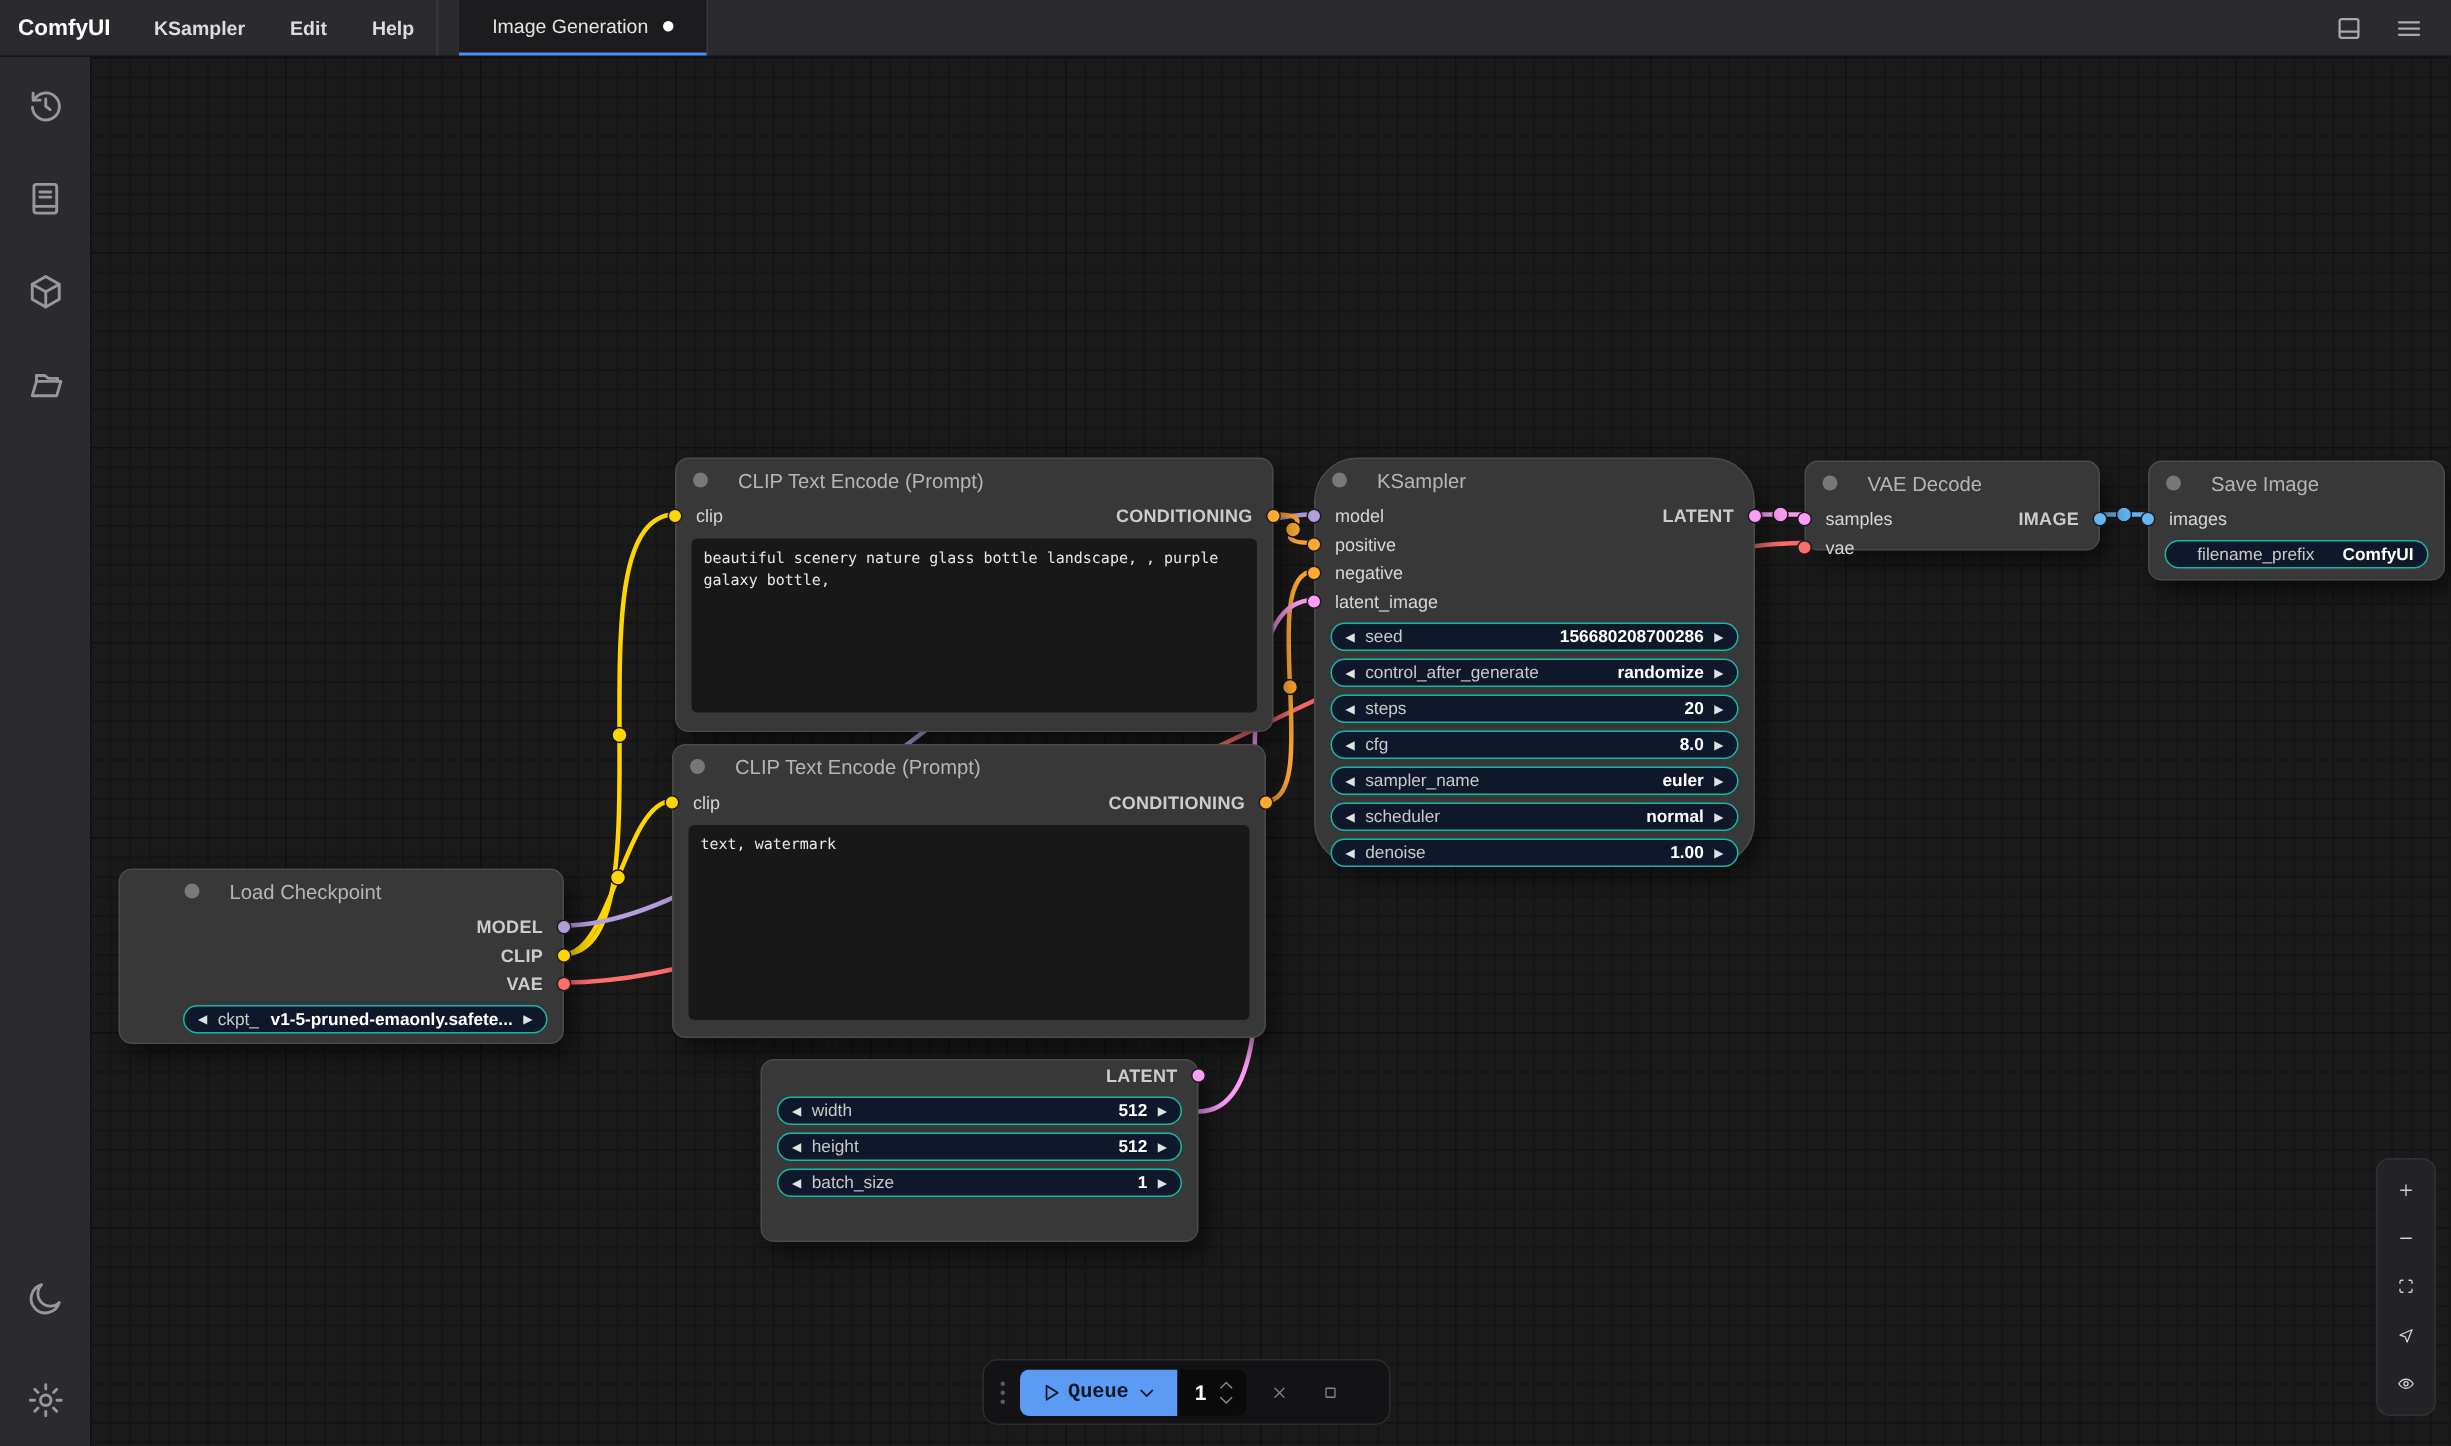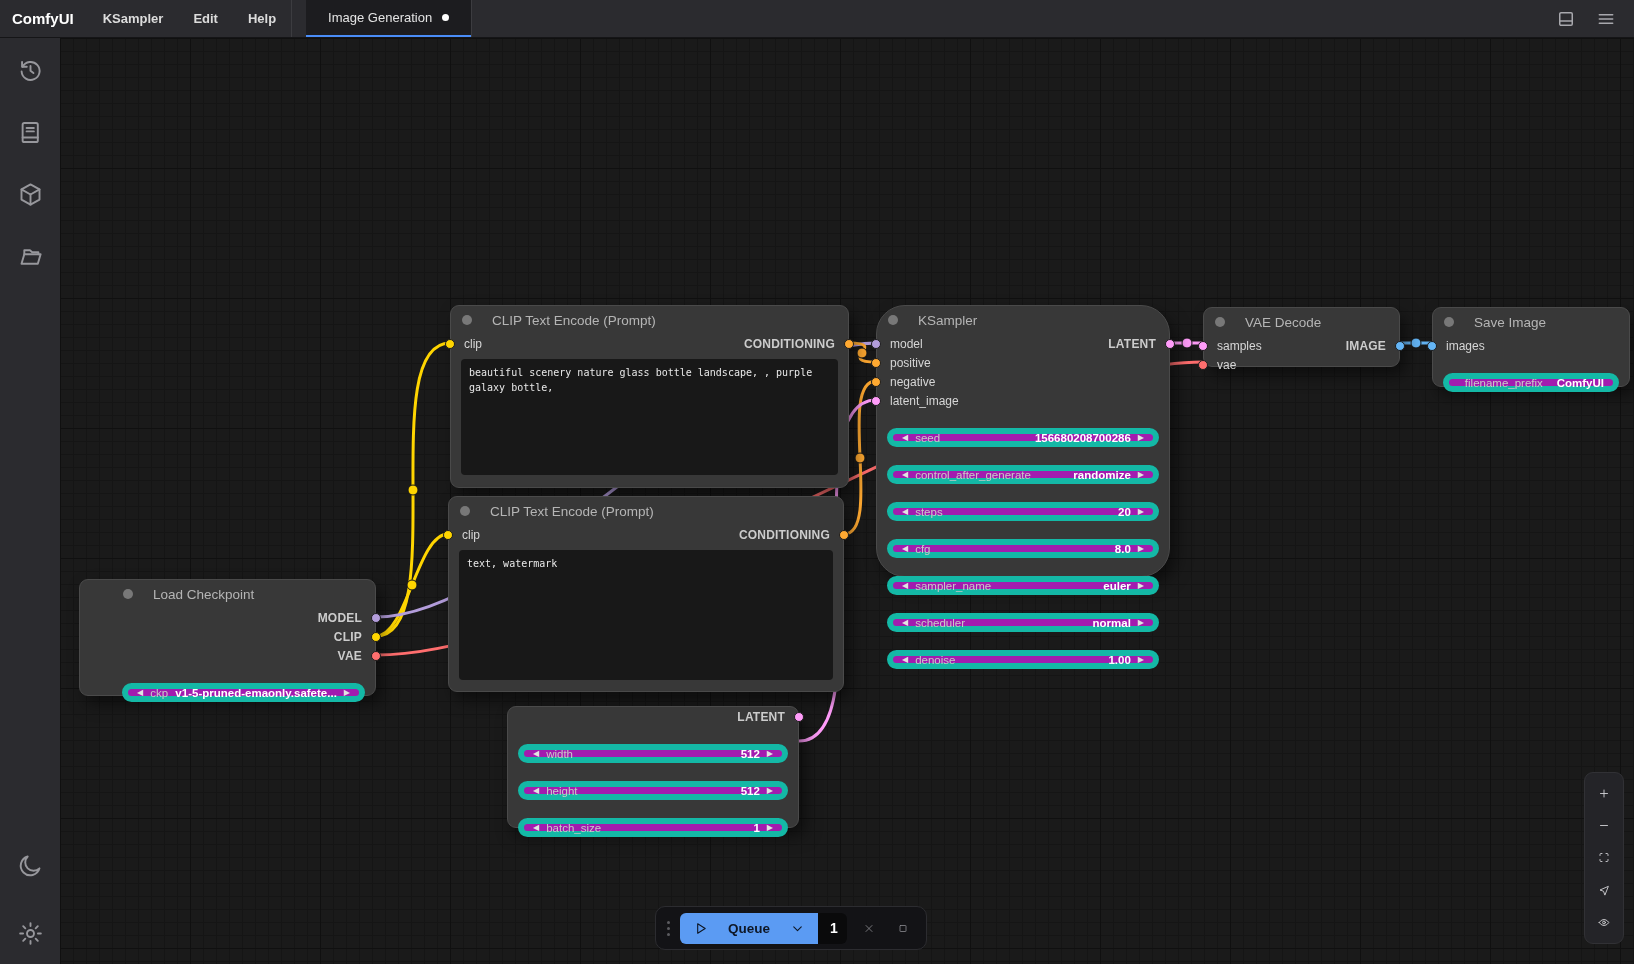--- a/index.html
+++ b/index.html
@@ -41,36 +41,36 @@
     box-shadow:6px 8px 16px rgba(0,0,0,.5);z-index:2;color:#cfcfcf;font-size:12px;}
   .node-header{display:flex;align-items:center;gap:20px;height:28px;padding:0 11px;}
   .node-title{color:#b5b5b5;font-size:13.5px;white-space:nowrap;}
   .collapse-dot{width:10px;height:10px;border-radius:50%;background:#787878;flex:0 0 auto;}
   .slot-row{position:relative;display:flex;align-items:center;height:19px;padding:0 13px;}
   .in-label{margin-right:auto;color:#d6d6d6;}
   .out-label{margin-left:auto;color:#cccccc;font-weight:bold;letter-spacing:.2px;}
   .port{position:absolute;top:50%;transform:translateY(-50%);width:10px;height:10px;border-radius:50%;
     border:1px solid #1d1d1d;}
   .port.in{left:-6px;} .port.out{right:-6px;}
-  .widget{display:flex;align-items:center;gap:7px;height:19px;margin:18px 10px;padding:0 9px;
-    background:#a21caf;border:6px solid #14b8a6;border-radius:10px;font-size:11.5px;color:#c9c9c9;}
+  .widget{display:flex;align-items:center;gap:7px;height:19px;margin:5px 10px;padding:0 9px;
+    background:#0f172a;border:1px solid #14b8a6;border-radius:10px;font-size:11.5px;color:#c9c9c9;}
   .warr{font-size:8px;color:#e2e2e2;line-height:1;flex:0 0 auto;}
   .wname{flex:1 1 auto;white-space:nowrap;overflow:hidden;}
   .wval{font-weight:bold;color:#ffffff;white-space:nowrap;}
   .prompt-box{display:block;width:calc(100% - 20px);margin:6px 10px 0 10px;background:#181818;border:none;
     border-radius:4px;color:#e8e8e8;font-family:"DejaVu Sans Mono",monospace;font-size:10px;
     line-height:1.5;padding:6px 8px;resize:none;outline:none;}
 
   
   .queuebar{position:absolute;left:655px;top:906px;width:272px;height:44px;background:#131316;
     border:1px solid #2c2c30;border-radius:10px;display:flex;align-items:center;padding:0 11px;gap:10px;z-index:5;}
   .drag-dots{display:flex;flex-direction:column;gap:3px;}
   .drag-dots i{width:3px;height:3px;border-radius:50%;background:#5c5c60;}
   .queue-group{display:flex;height:31px;border-radius:6px;overflow:hidden;}
-  .queue-btn{display:flex;align-items:center;gap:20px;padding:0 13px;border:none;cursor:pointer;}
+  .queue-btn{display:flex;align-items:center;gap:4px;padding:0 13px;border:none;cursor:pointer;font-family:Liberation Mono, monospace;}
   .queue-label{font-size:13.5px;font-weight:600;color:#0e1726;}
   .q-icon{width:15px;height:15px;stroke:#0e1726;fill:none;stroke-width:1.8;stroke-linecap:round;stroke-linejoin:round;}
   .count-box{display:flex;align-items:center;background:#0a0a0b;padding:0 8px 0 12px;gap:8px;}
   .count-val{color:#fff;font-weight:bold;font-size:14px;}
   .spinners{display:flex;flex-direction:column;gap:3px;}
   .spin-icon{width:11px;height:7px;stroke:#8f8f94;fill:none;stroke-width:1.8;stroke-linecap:round;stroke-linejoin:round;}
   .qb-ghost{width:24px;height:24px;display:flex;align-items:center;justify-content:center;background:none;border:none;cursor:pointer;}
   .qb-icon{width:17px;height:17px;stroke:#85858a;fill:none;stroke-width:1.7;stroke-linecap:round;stroke-linejoin:round;}
 
   

